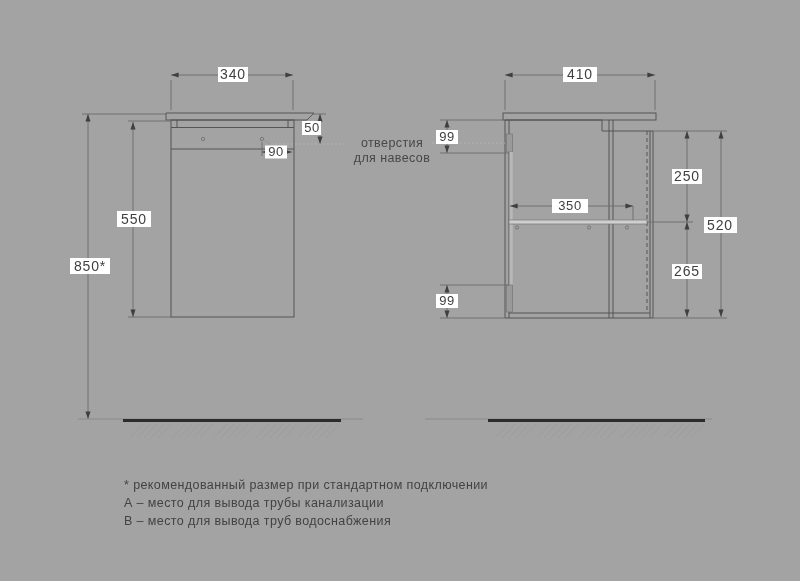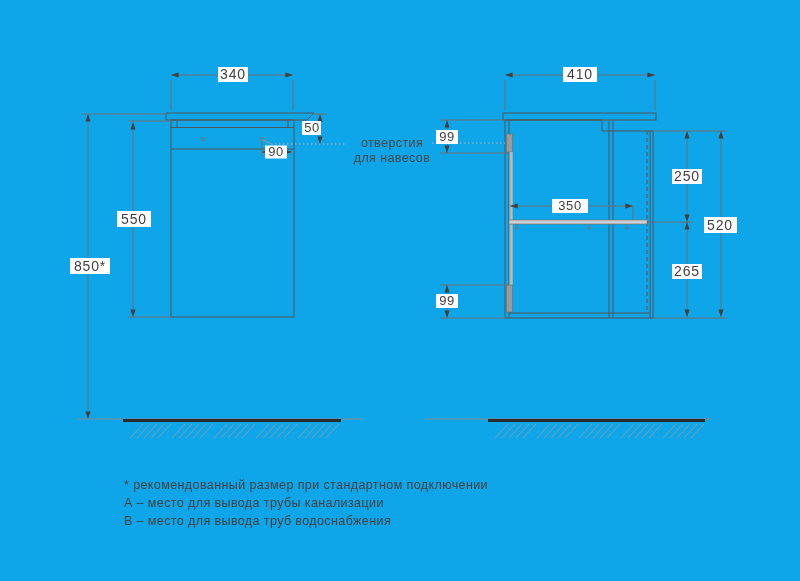--- a/index.html
+++ b/index.html
@@ -1,16 +1,16 @@
 <!DOCTYPE html>
 <html><head>
 <meta charset="utf-8">
 <style>
   html,body{margin:0;padding:0;background:#ffffff;}
-  .page{position:relative;width:800px;height:581px;background:#0ea5e9;overflow:hidden;
+  .page{position:relative;width:800px;height:581px;background:#a3a3a3;overflow:hidden;
         font-family:"Liberation Sans", sans-serif;}
   svg text{font-family:"Liberation Sans", sans-serif;fill:#3f3f3f;}
   .dimnum{font-size:14px;letter-spacing:0.8px;}
   .dimnum-s{font-size:13px;letter-spacing:0.6px;}
   .callout{font-size:12.5px;fill:#474747;letter-spacing:0.4px;}
   .note{font-size:12.5px;fill:#424242;letter-spacing:0.4px;}
 </style>
 </head>
 <body>
 

